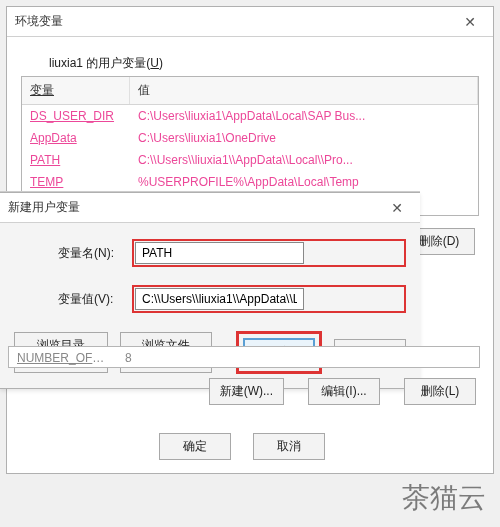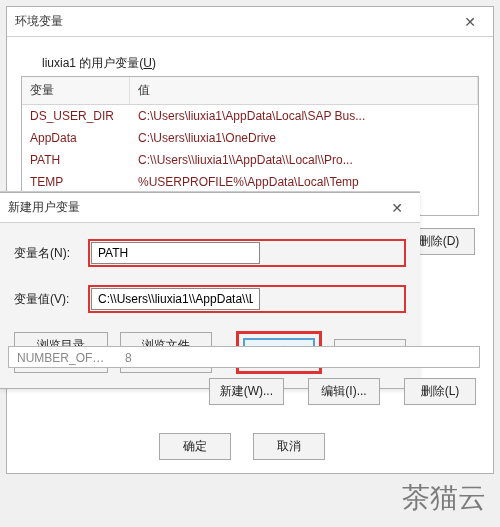--- a/index.html
+++ b/index.html
@@ -5,40 +5,40 @@
     * { box-sizing: border-box; margin: 0; padding: 0; font-family: "Microsoft YaHei", Tahoma, Arial, sans-serif; font-size: 12px; }
     body { width: 500px; height: 527px; background: #f0f0f0; overflow: hidden; position: relative; }
     
     .window { position: absolute; background: #fff; border: 1px solid #b0b0b0; }
     .title-bar { display: flex; justify-content: space-between; align-items: center; padding: 6px 8px; background: #fff; border-bottom: 1px solid #d0d0d0; }
     .title-bar .title { color: #333; font-family: Liberation Mono, monospace; }
     .close-x { width: 30px; text-align: center; color: #555; cursor: pointer; font-size: 14px; }
     
     .env-window { left: 6px; top: 6px; width: 488px; height: 468px; }
     .env-body { padding: 10px 14px; }
-    .section-label { color: #222; margin: 8px 0 4px 13px; padding-left: 8px; }
+    .section-label { color: #222; margin: 8px 0 4px 20px; padding-left: 8px; }
     .section-label u { text-decoration: underline; }
     
     .list-box { border: 1px solid #b5b5b5; background: #fff; }
     .list-header { display: flex; background: #f7f7f7; border-bottom: 1px solid #d5d5d5; }
     .list-header .col { padding: 5px 8px; color: #333; border-right: 1px solid #e0e0e0; }
-    .col-var { width: 108px; }
+    .col-var { width: 108px; text-decoration: underline; }
     .col-val { flex: 1; }
     .list-row { display: flex; }
-    .list-row .col { padding: 4px 8px; color: #7f1d1d; white-space: nowrap; overflow: hidden; text-overflow: ellipsis; }
+    .list-row .col { padding: 4px 8px; color: #ec4899; white-space: nowrap; overflow: hidden; text-overflow: ellipsis; }
     
     .btn-row { display: flex; justify-content: flex-end; gap: 24px; margin: 12px 4px 0 0; }
     .btn { min-width: 72px; padding: 4px 10px; background: #f3f3f3; border: 1px solid #a8a8a8; color: #222; cursor: pointer; text-align: center; }
     .btn.primary { border: 2px solid #5a9fd4; background: #eaf4fb; }
     .btn.small { min-width: 82px; }
     
     .new-var-window { left: 0px; top: 192px; width: 420px; background: #f4f4f4; border-left: none; border-right: none; box-shadow: 0 -1px 0 #ccc, 0 2px 4px rgba(0,0,0,0.1); }
     .new-var-body { padding: 16px 14px 14px 14px; }
     .form-row { display: flex; align-items: center; margin-bottom: 18px; }
-    .form-label { width: 74px; color: #222; }
+    .form-label { width: 74px; color: #222; margin-left: 44px; }
     .form-input { flex: 1; padding: 3px 6px; border: 1px solid #888; background: #fff; font-size: 12px; color: #000; }
     .highlight-wrap { border: 2px solid #d33; padding: 1px; }
     .btn-row2 { display: flex; align-items: center; gap: 12px; margin-top: 6px; }
     .spacer { flex: 1; }
     .right-highlight { border: 3px solid #d33; padding: 4px; display: flex; gap: 12px; }
     
     .lower-strip { position: absolute; left: 8px; top: 346px; width: 472px; }
     .sys-list { border: 1px solid #b5b5b5; background: #fff; height: 22px; overflow: hidden; }
     
     .watermark { position: absolute; right: 14px; bottom: 10px; font-size: 28px; color: #555; font-weight: 400; font-family: "SimSun", serif; opacity: 0.75; }

